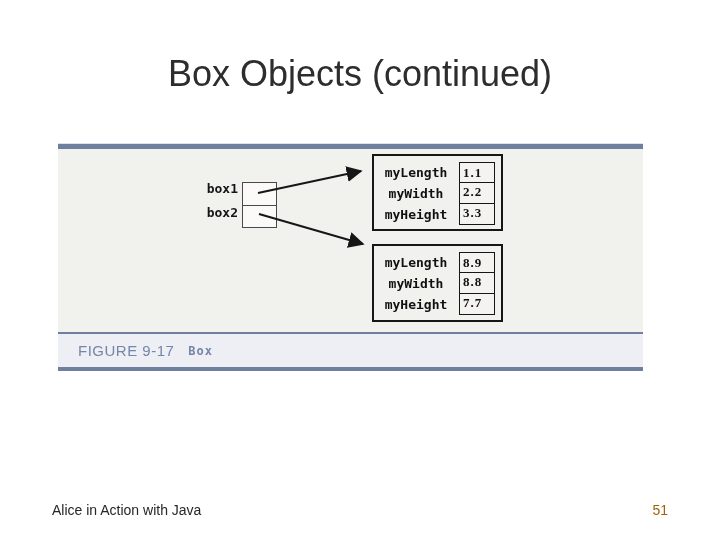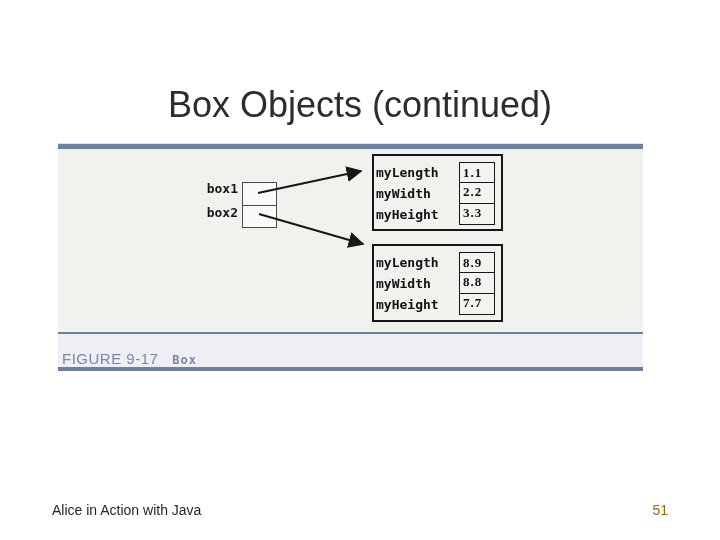--- a/index.html
+++ b/index.html
@@ -5,31 +5,31 @@
   html,body{margin:0;padding:0;}
   body{
     width:720px;height:540px;position:relative;background:#ffffff;
     font-family:"Liberation Sans",sans-serif;overflow:hidden;
     --accent:#6f7fa0;--caption-text:#7586a9;--figure-bg:#f1f1ee;--caption-bg:#edeff4;
   }
 
   
   .slide-title{
     position:absolute;top:53px;left:0;right:0;text-align:center;
-    font-size:36px;color:#2d2d2d;letter-spacing:0px;margin-top:31px;
+    font-size:36px;color:#2d2d2d;letter-spacing:0px;
   }
 
   
   .figure{position:absolute;left:58px;top:143px;width:585px;}
   .bar-top{height:6px;background:var(--accent);border-top:1px solid #dde1ea;box-sizing:border-box;}
   .fig-content{position:relative;height:183px;background:var(--figure-bg);}
   .fig-divider{height:2px;background:var(--accent);}
   .fig-caption{
-    height:33px;background:var(--caption-bg);display:flex;align-items:flex-end;
-    padding-left:4px;color:var(--caption-text);
+    height:33px;background:var(--caption-bg);display:flex;align-items:center;
+    padding-left:20px;color:var(--caption-text);
   }
   .bar-bottom{height:4px;background:var(--accent);}
 
   .caption-label{font-size:15px;letter-spacing:0.5px;}
   .caption-code{font-family:"DejaVu Sans Mono",monospace;font-weight:bold;font-size:12px;margin-left:14px;letter-spacing:1px;}
   .caption-rest{font-size:15px;margin-left:6px;letter-spacing:0.3px;}
 
   
   .handle-label{
     position:absolute;left:146px;width:34px;text-align:right;
@@ -48,21 +48,21 @@
 
   
   .obj-box{
     position:absolute;left:314px;width:131px;border:2px solid #161616;
     box-sizing:border-box;padding:6px 6px 0 2px;background:var(--figure-bg);
   }
   .obj-box.o1{top:5px;height:77px;}
   .obj-box.o2{top:95px;height:78px;}
   .field-row{display:flex;height:21px;align-items:stretch;}
   .field-label{
-    flex:1;text-align:left;padding-right:3px;line-height:21px;
+    flex:1;text-align:center;padding-right:3px;line-height:21px;
     font-family:"DejaVu Sans Mono",monospace;font-weight:bold;font-size:13px;color:#111;
   }
   .field-cell{
     width:36px;border:1px solid #161616;box-sizing:border-box;line-height:19px;
     padding-left:3px;font-family:Liberation Serif, serif;font-weight:bold;
     font-size:13px;letter-spacing:1px;color:#111;background:#f4f3f0;
   }
   .field-row:not(:first-child) .field-cell{border-top:none;line-height:18px;}
 
   

